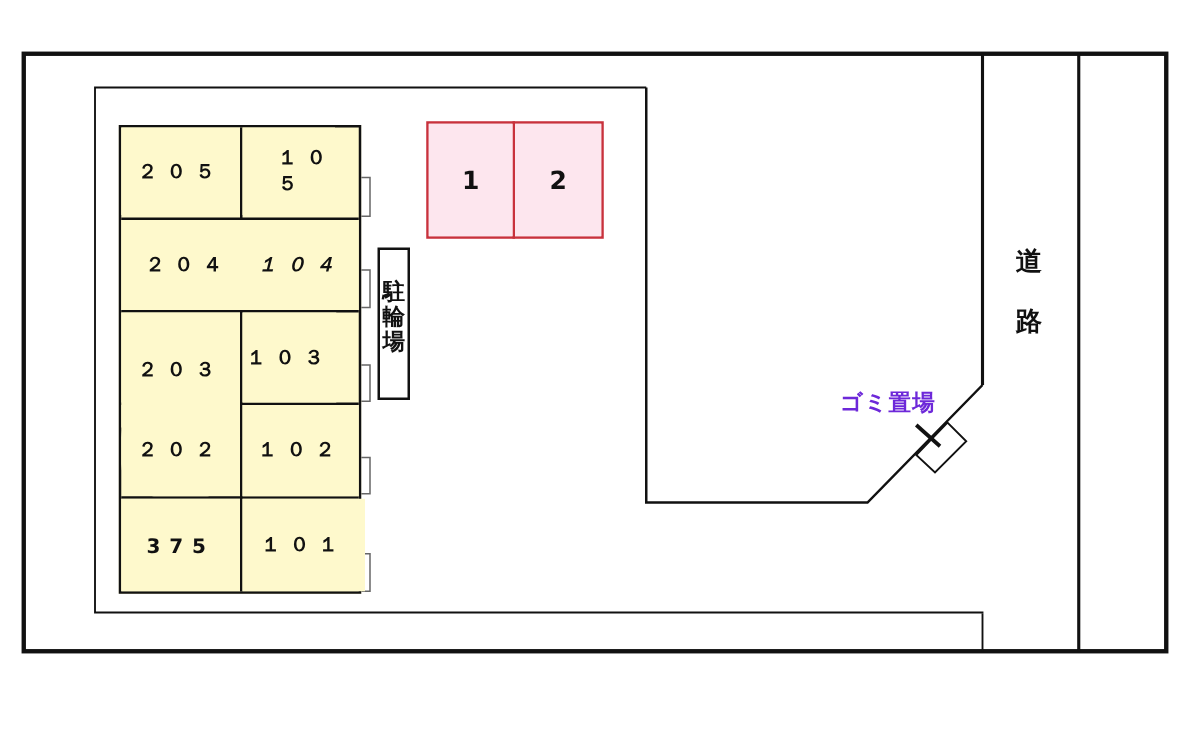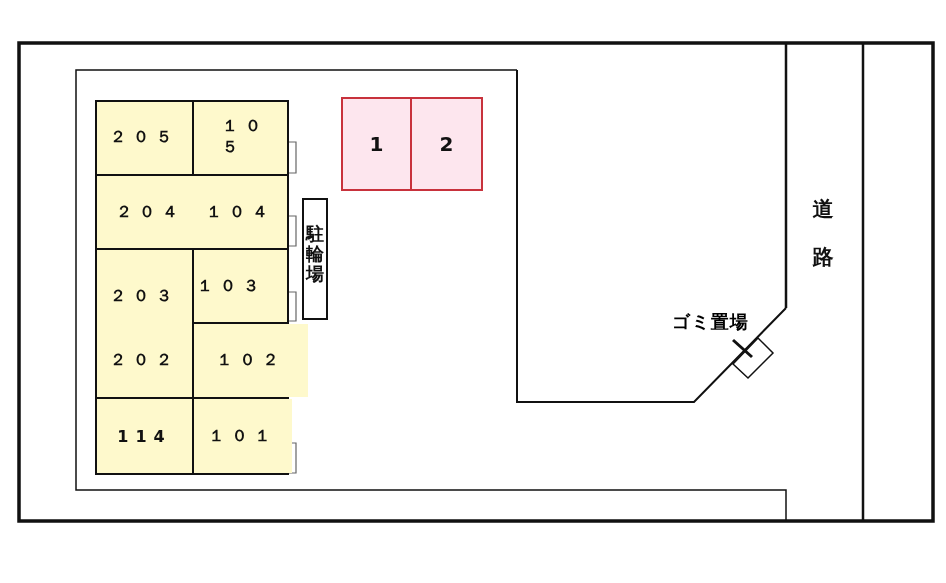--- a/index.html
+++ b/index.html
@@ -2,21 +2,21 @@
 <html><head>
 <meta charset="utf-8">
 <style>
   html, body { margin:0; padding:0; background:#ffffff; }
   body { width:946px; height:583px; position:relative; overflow:hidden; font-family:"DejaVu Sans", "Liberation Sans", sans-serif; }
   svg { position:absolute; left:0; top:0; }
   .unit { position:absolute; background:#fef9cc; box-sizing:border-box; display:flex; align-items:center; justify-content:center; font-weight:bold; font-size:16px; letter-spacing:7px; color:#111; }
   .park { position:absolute; background:#fde6ee; box-sizing:border-box; display:flex; align-items:center; justify-content:center; font-size:20px; font-weight:bold; color:#111; }
   .bike { position:absolute; left:302px; top:198px; width:26px; height:122px; border:2px solid #111; box-sizing:border-box; background:#fff; display:flex; flex-direction:column; align-items:center; padding-top:24px; font-weight:bold; font-size:18px; line-height:20px; color:#111; }
   .road { position:absolute; left:805px; top:185px; font-size:21px; font-weight:bold; line-height:48px; color:#111; display:flex; flex-direction:column; align-items:center; width:36px; }
-  .gomi { position:absolute; left:672px; top:310px; font-size:18px; font-weight:bold; color:#000000; white-space:nowrap; letter-spacing:1px; }
+  .gomi { position:absolute; left:672px; top:310px; font-size:18px; font-weight:bold; color:#6d28d9; white-space:nowrap; letter-spacing:1px; }
 </style>
 </head>
 <body>
 
 <svg width="946" height="583" viewBox="0 0 946 583">
 
   <rect x="19" y="43" width="914" height="478" fill="none" stroke="#111" stroke-width="3.5"></rect>
 
   <line x1="786" y1="43" x2="786" y2="308" stroke="#111" stroke-width="2.5"></line>
   <line x1="863" y1="43" x2="863" y2="521" stroke="#111" stroke-width="2.5"></line>
@@ -42,26 +42,26 @@
   <div style="position:absolute;left:95px;top:0;width:2px;height:100%;background:#111;"></div>
   <div style="position:absolute;left:0;top:72px;width:100%;height:2px;background:#111;"></div>
   <div style="position:absolute;left:0;top:146px;width:100%;height:2px;background:#111;"></div>
   <div style="position:absolute;left:0;top:220px;width:100%;height:2px;background:#111;"></div>
   <div style="position:absolute;left:0;top:295px;width:100%;height:2px;background:#111;"></div>
 </div>
 
 <div class="unit" style="left:97px;top:102px;width:95px;height:70px;">２０５</div>
 <div class="unit" style="left:194px;top:102px;width:74px;height:70px;padding-left:28px;">１０５</div>
 <div class="unit" style="left:97px;top:176px;width:107px;height:72px;">２０４</div>
-<div class="unit" style="left:194px;top:176px;width:93px;height:72px;">１０４</div>
+<div class="unit" style="left:194px;top:176px;width:93px;height:72px;font-style:italic;">１０４</div>
 <div class="unit" style="left:97px;top:250px;width:95px;height:92px;">２０３</div>
 <div class="unit" style="left:194px;top:250px;width:75px;height:72px;">１０３</div>
 <div class="unit" style="left:97px;top:324px;width:95px;height:73px;border-radius:26px;">２０２</div>
-<div class="unit" style="left:194px;top:324px;width:114px;height:73px;">１０２</div>
-<div class="unit" style="left:97px;top:399px;width:95px;height:74px;">114</div>
+<div class="unit" style="left:194px;top:324px;width:93px;height:73px;">１０２</div>
+<div class="unit" style="left:97px;top:399px;width:95px;height:74px;">375</div>
 <div class="unit" style="left:194px;top:399px;width:98px;height:74px;">１０１</div>
 
 <div style="position:absolute;left:341px;top:97px;width:142px;height:94px;border:2px solid #c8323c;box-sizing:border-box;background:#fde6ee;"></div>
 <div style="position:absolute;left:410px;top:97px;width:2px;height:94px;background:#c8323c;"></div>
 <div class="park" style="left:343px;top:99px;width:67px;height:90px;">1</div>
 <div class="park" style="left:412px;top:99px;width:69px;height:90px;">2</div>
 
 <div class="bike">
   <span>駐</span>
   <span>輪</span>

